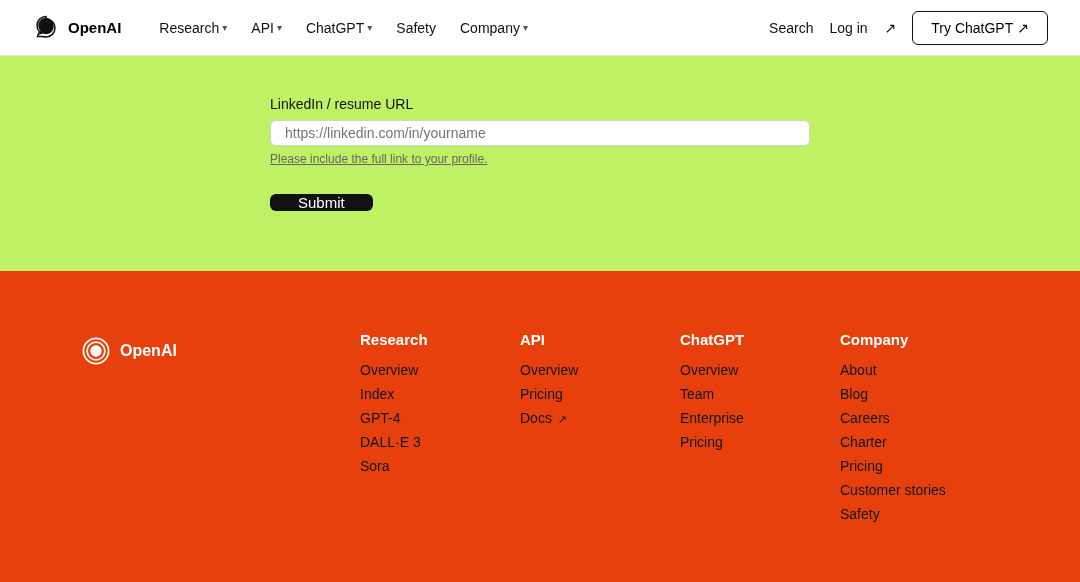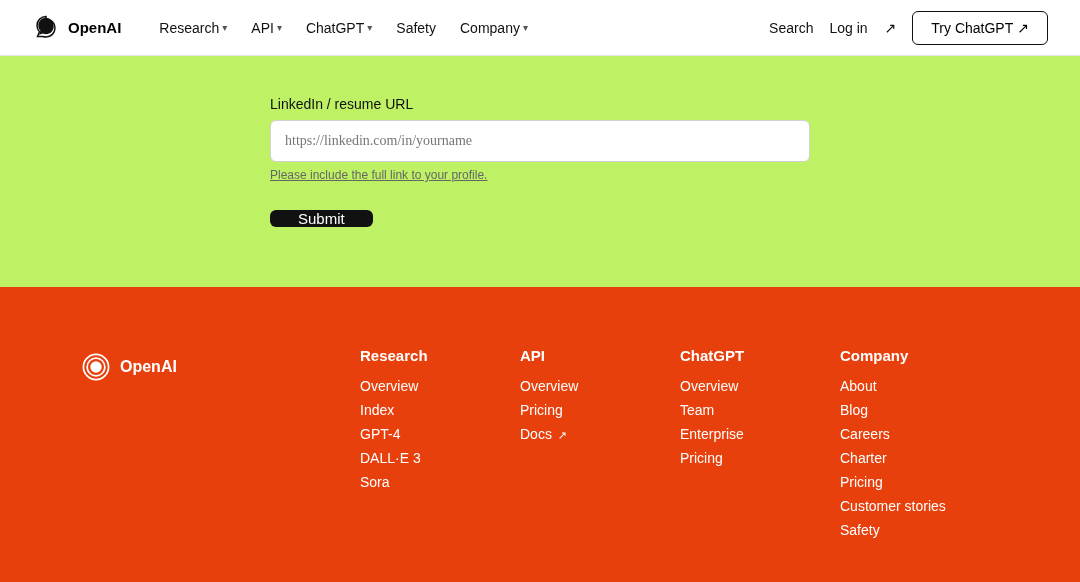--- a/index.html
+++ b/index.html
@@ -58,27 +58,26 @@
     }
     .form-label {
       font-size: 14px;
       font-weight: 500;
       color: #111;
       margin-bottom: 8px;
       display: block;
     }
     .form-input {
       width: 100%;
-      padding: 12px 14px;
+      padding: 4px 14px;
       border: 1px solid #d0d0d0;
       border-radius: 6px;
       font-size: 14px;
       color: #111;
       outline: none;
-      font-family: Liberation Serif, serif;
     }
     .form-helper {
       font-size: 12px;
       color: #666;
       margin-top: 6px;
       text-decoration: underline;
     }
     .submit-btn {
       margin-top: 28px;
       padding: 0 28px;
@@ -115,21 +114,21 @@
     .footer-col { flex: 1; }
     .footer-col-title {
       font-size: 15px;
       font-weight: 700;
       color: #fff;
       margin-bottom: 14px;
     }
     .footer-link {
       display: block;
       font-size: 14px;
-      color: #ffffff;
+      color: #0f172a;
       text-decoration: none;
       margin-bottom: 8px;
       cursor: pointer;
     }
     .ext-icon { font-size: 11px; margin-left: 2px; }
   </style>
 </head>
 <body>
 
 <nav class="navbar">

